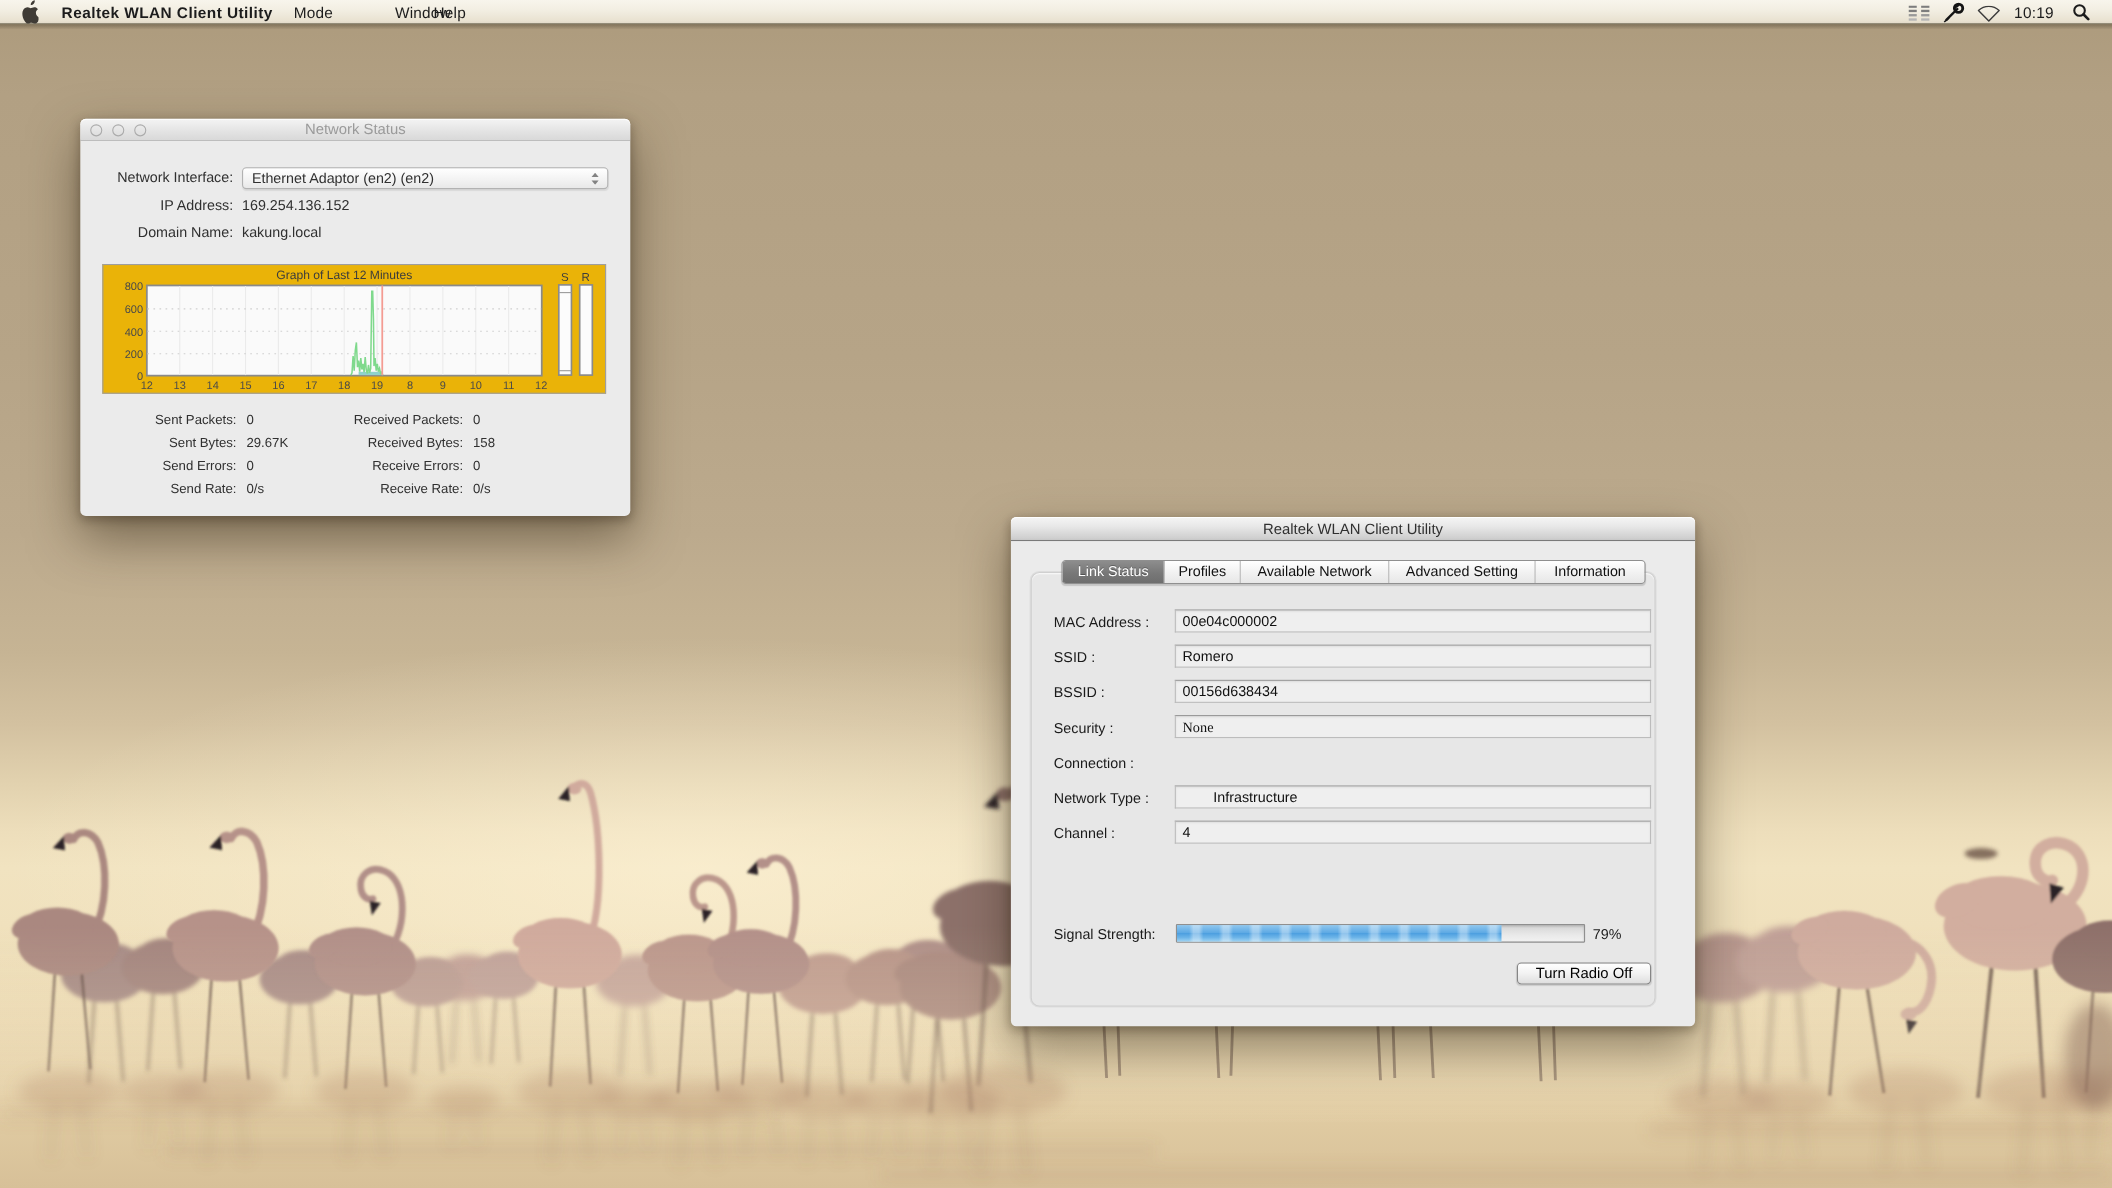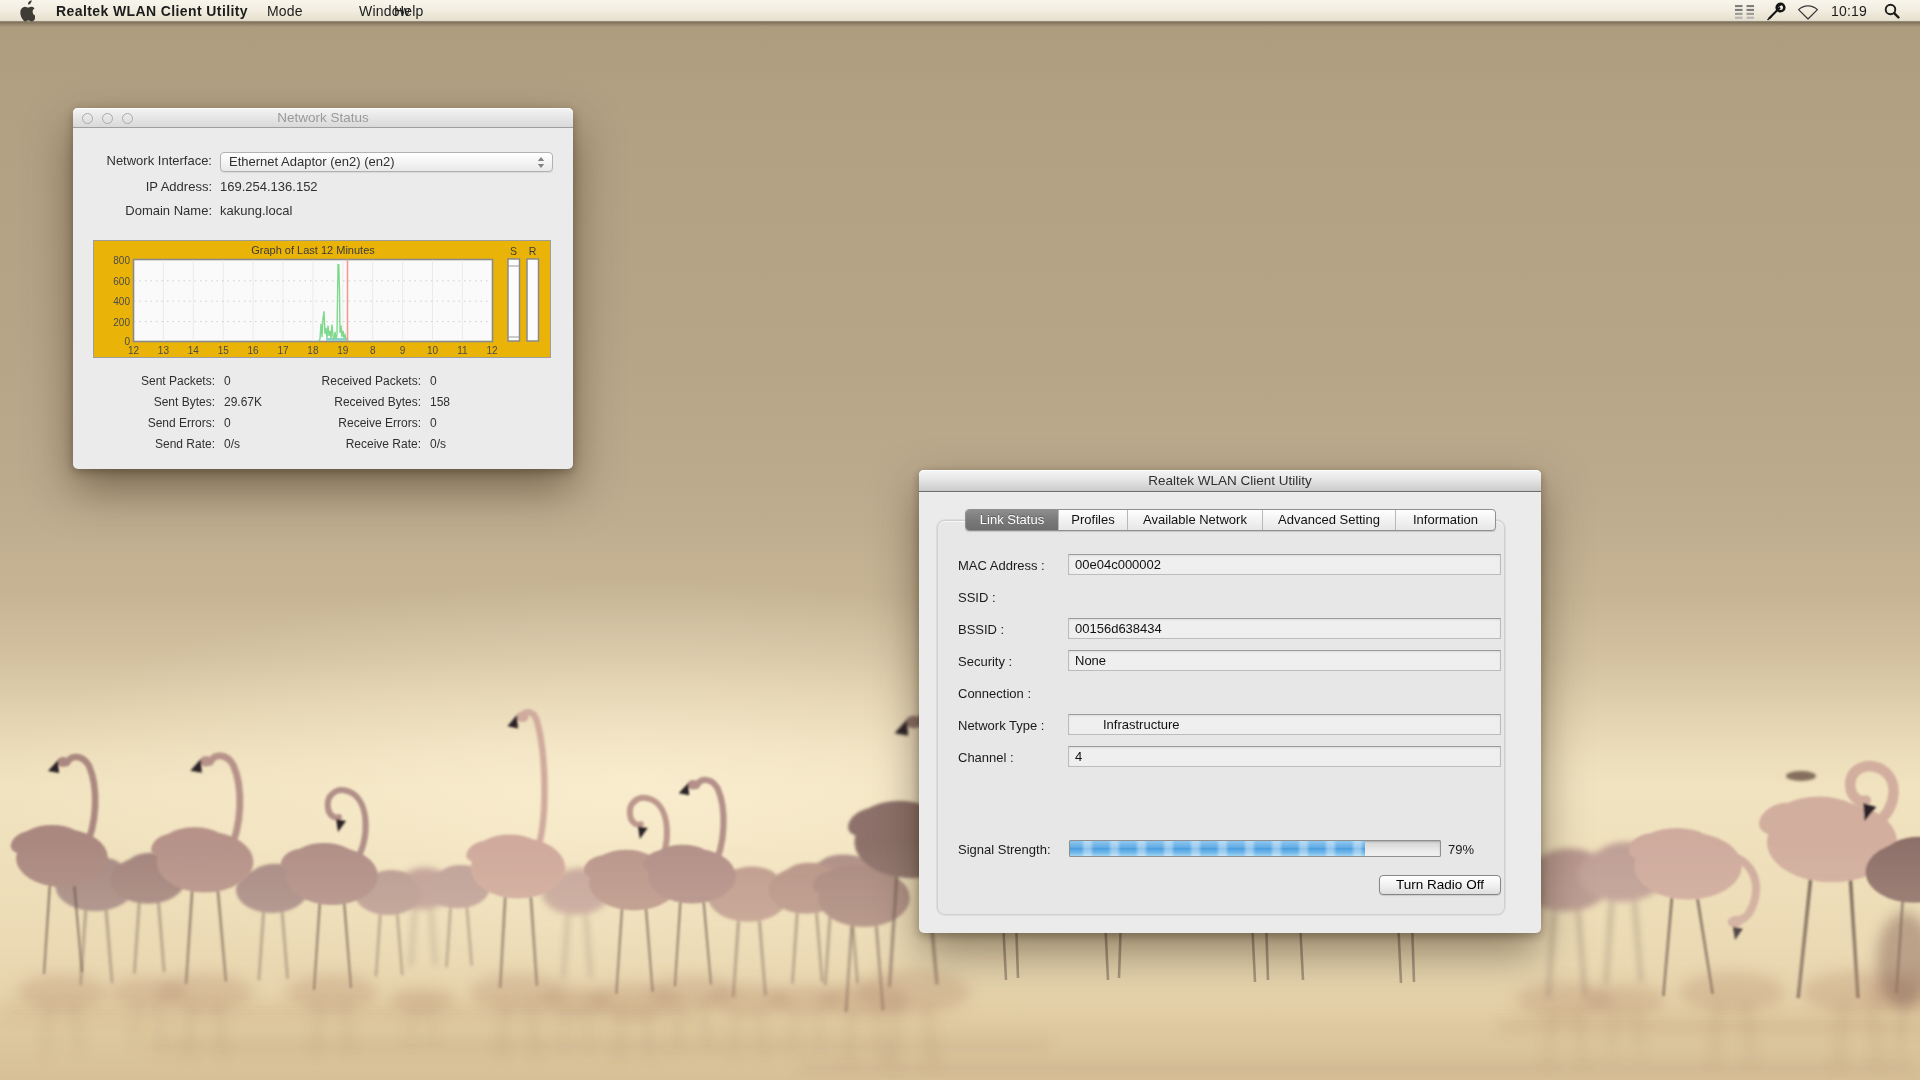--- a/index.html
+++ b/index.html
@@ -418,24 +418,25 @@
     <div class="tabs">
       <div class="tab sel" style="width:93px;">Link Status</div>
       <div class="tab" style="width:69px;">Profiles</div>
       <div class="tab" style="width:135px;">Available Network</div>
       <div class="tab" style="width:133px;">Advanced Setting</div>
       <div class="tab" style="width:99px;">Information</div>
     </div>
     <div class="fldlbl" style="top:88px;">MAC Address :</div>
     <div class="fld" style="top:84px;">00e04c000002</div>
     <div class="fldlbl" style="top:120px;">SSID :</div>
+    <div class="fld" style="top:116px;">Romero</div>
     <div class="fldlbl" style="top:152px;">BSSID :</div>
     <div class="fld" style="top:148px;">00156d638434</div>
     <div class="fldlbl" style="top:184px;">Security :</div>
-    <div class="fld" style="top:180px;">None</div>
+    <div class="fld" style="top:180px;font-family:Liberation Serif, serif;">None</div>
     <div class="fldlbl" style="top:216px;">Connection :</div>
     <div class="fldlbl" style="top:248px;">Network Type :</div>
     <div class="fld" style="top:244px;padding-left:34px;">Infrastructure</div>
     <div class="fldlbl" style="top:280px;">Channel :</div>
     <div class="fld" style="top:276px;">4</div>
     <div class="fldlbl" style="top:372px;">Signal Strength:</div>
     <div class="progress">
       <div class="fill"></div>
     </div>
     <div class="val" style="left:529px; top:372px;">79%</div>

